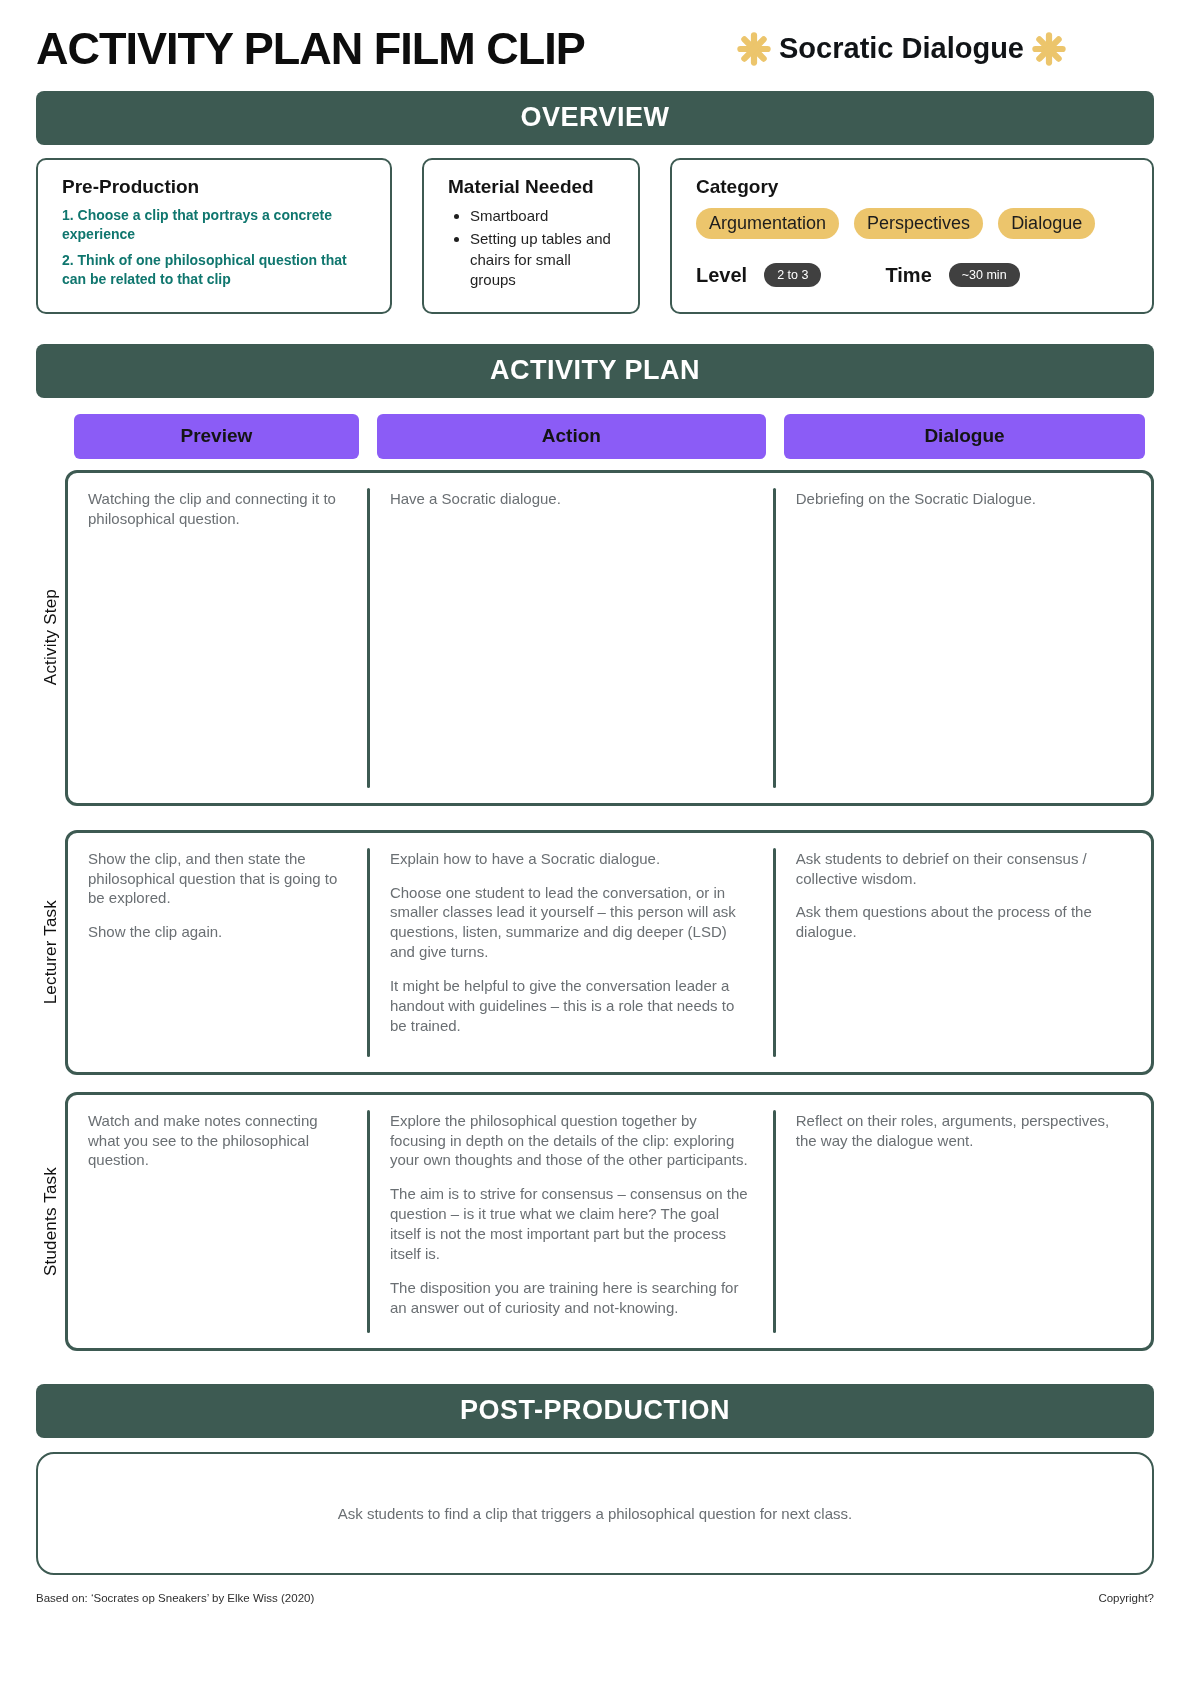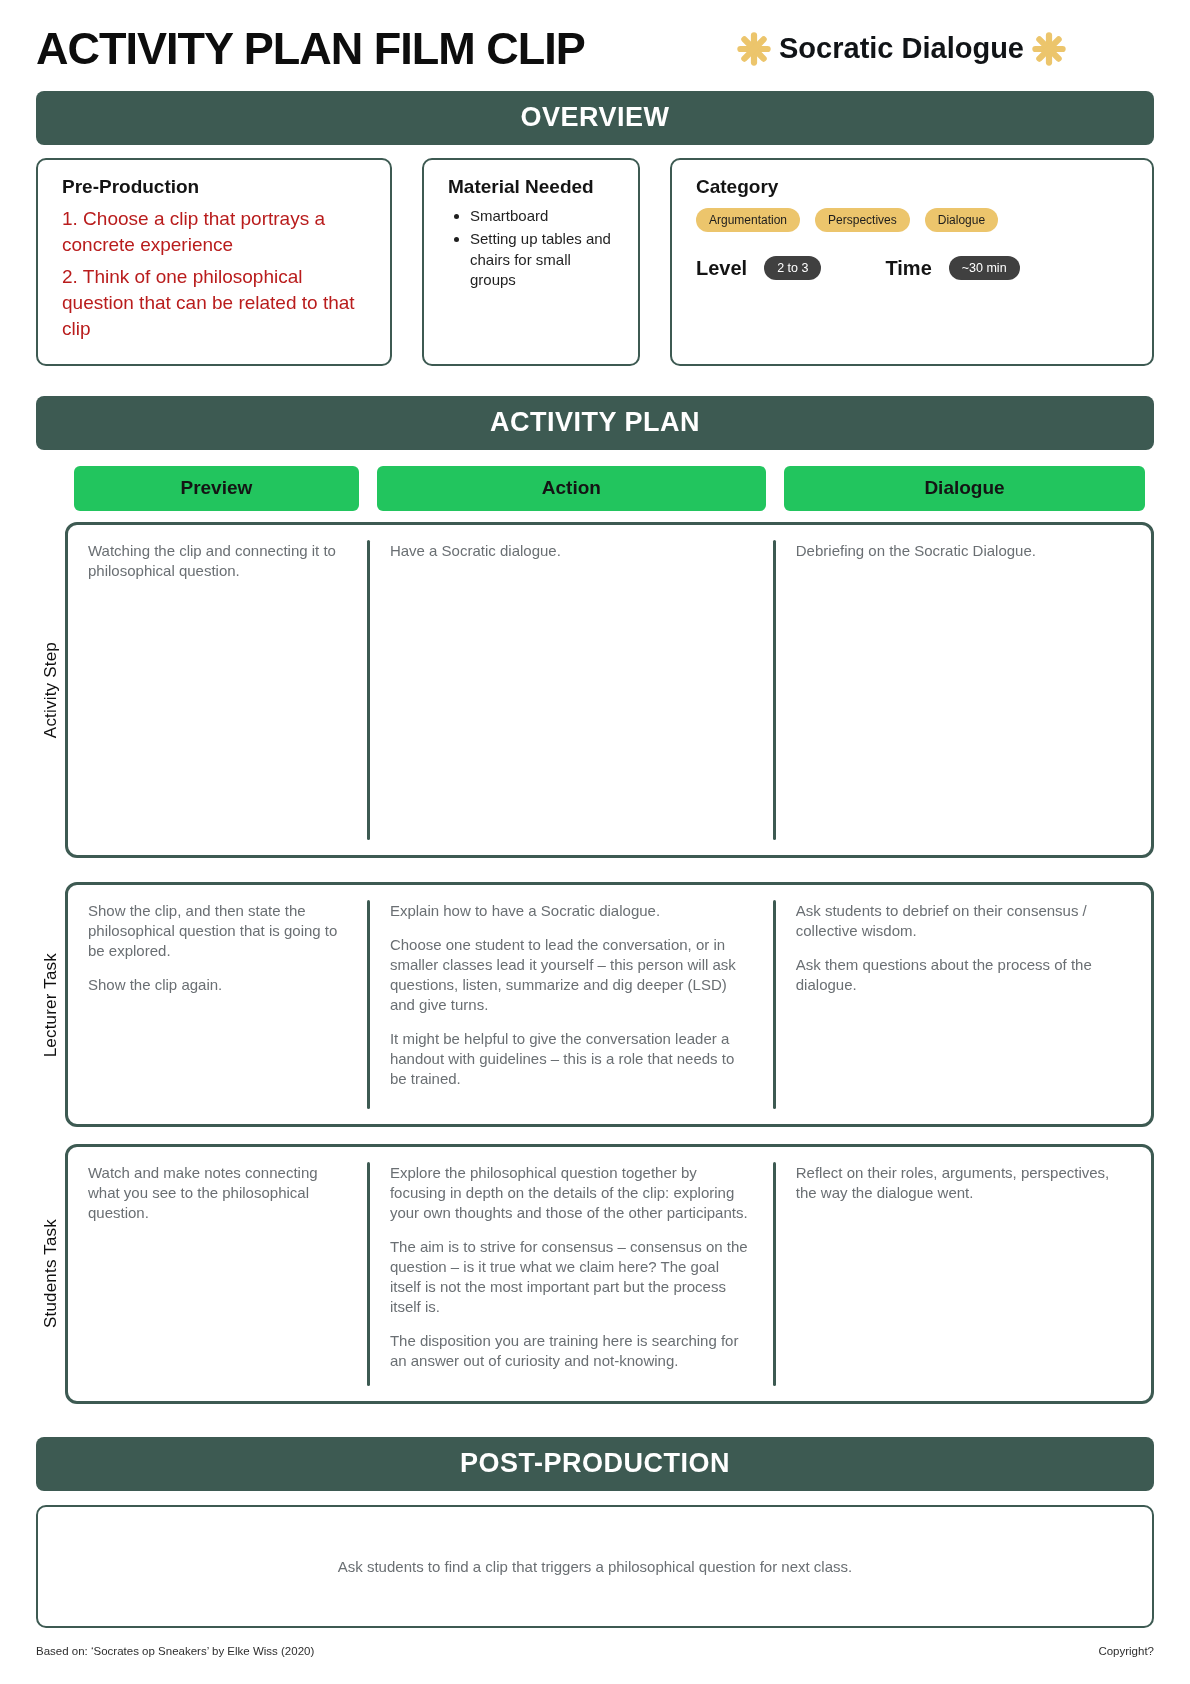--- a/index.html
+++ b/index.html
@@ -73,41 +73,42 @@
     padding: 16px 24px;
     min-height: 147px;
   }
   .card h2 {
     font-size: 19px;
     font-weight: 600;
     color: #141414;
     margin-bottom: 8px;
   }
   .card p {
-    font-size: 19px;
-    color: #b91c1c;
+    font-size: 14px;
+    color: #0f766e;
     line-height: 1.35;
     margin-bottom: 7px;
+    font-weight: bold;
   }
   .card ul {
     margin-left: 22px;
     font-size: 15px;
     color: #1f1f1f;
     line-height: 1.35;
   }
   .card ul li { margin-bottom: 3px; }
   .card-pre { width: 356px; flex: none; }
   .card-material { width: 218px; flex: none; }
   .card-category { flex: 1; }
 
   .tags { display: flex; gap: 15px; margin-top: 10px; }
   .tag {
     background: #ecc56c;
     color: #1d1d1d;
-    font-size: 12px;
+    font-size: 18px;
     padding: 5px 13px;
     border-radius: 999px;
     white-space: nowrap;
   }
   .meta-row {
     display: flex;
     align-items: center;
     margin-top: 24px;
   }
   .meta-label {
@@ -130,21 +131,21 @@
   .col-headers {
     display: flex;
     margin-left: 29px;
     margin-bottom: 11px;
   }
   .col-h { padding: 0 9px; }
   .col-h.c1 { flex: 0 0 27.8%; }
   .col-h.c2 { flex: 0 0 37.4%; }
   .col-h.c3 { flex: 0 0 34.8%; }
   .col-bar {
-    background: #22c55e;
+    background: #8b5cf6;
     border-radius: 6px;
     text-align: center;
     font-size: 19px;
     font-weight: 600;
     color: #141414;
     padding: 11px 0 12px 0;
   }
 
   .plan-row { display: flex; }
   .plan-row + .plan-row.r2 { margin-top: 24px; }
@@ -187,21 +188,21 @@
     color: #6a6f73;
     margin-bottom: 14px;
   }
   .r1 .row-box { min-height: 336px; }
   .r2 .row-box { min-height: 245px; }
   .r3 .row-box { min-height: 240px; }
 
   
   .post-box {
     border: 2.5px solid #3d5a52;
-    border-radius: 10px;
+    border-radius: 18px;
     min-height: 123px;
     display: flex;
     align-items: center;
     justify-content: center;
   }
   .post-box p {
     font-size: 15px;
     color: #6a6f73;
     text-align: center;
   }

